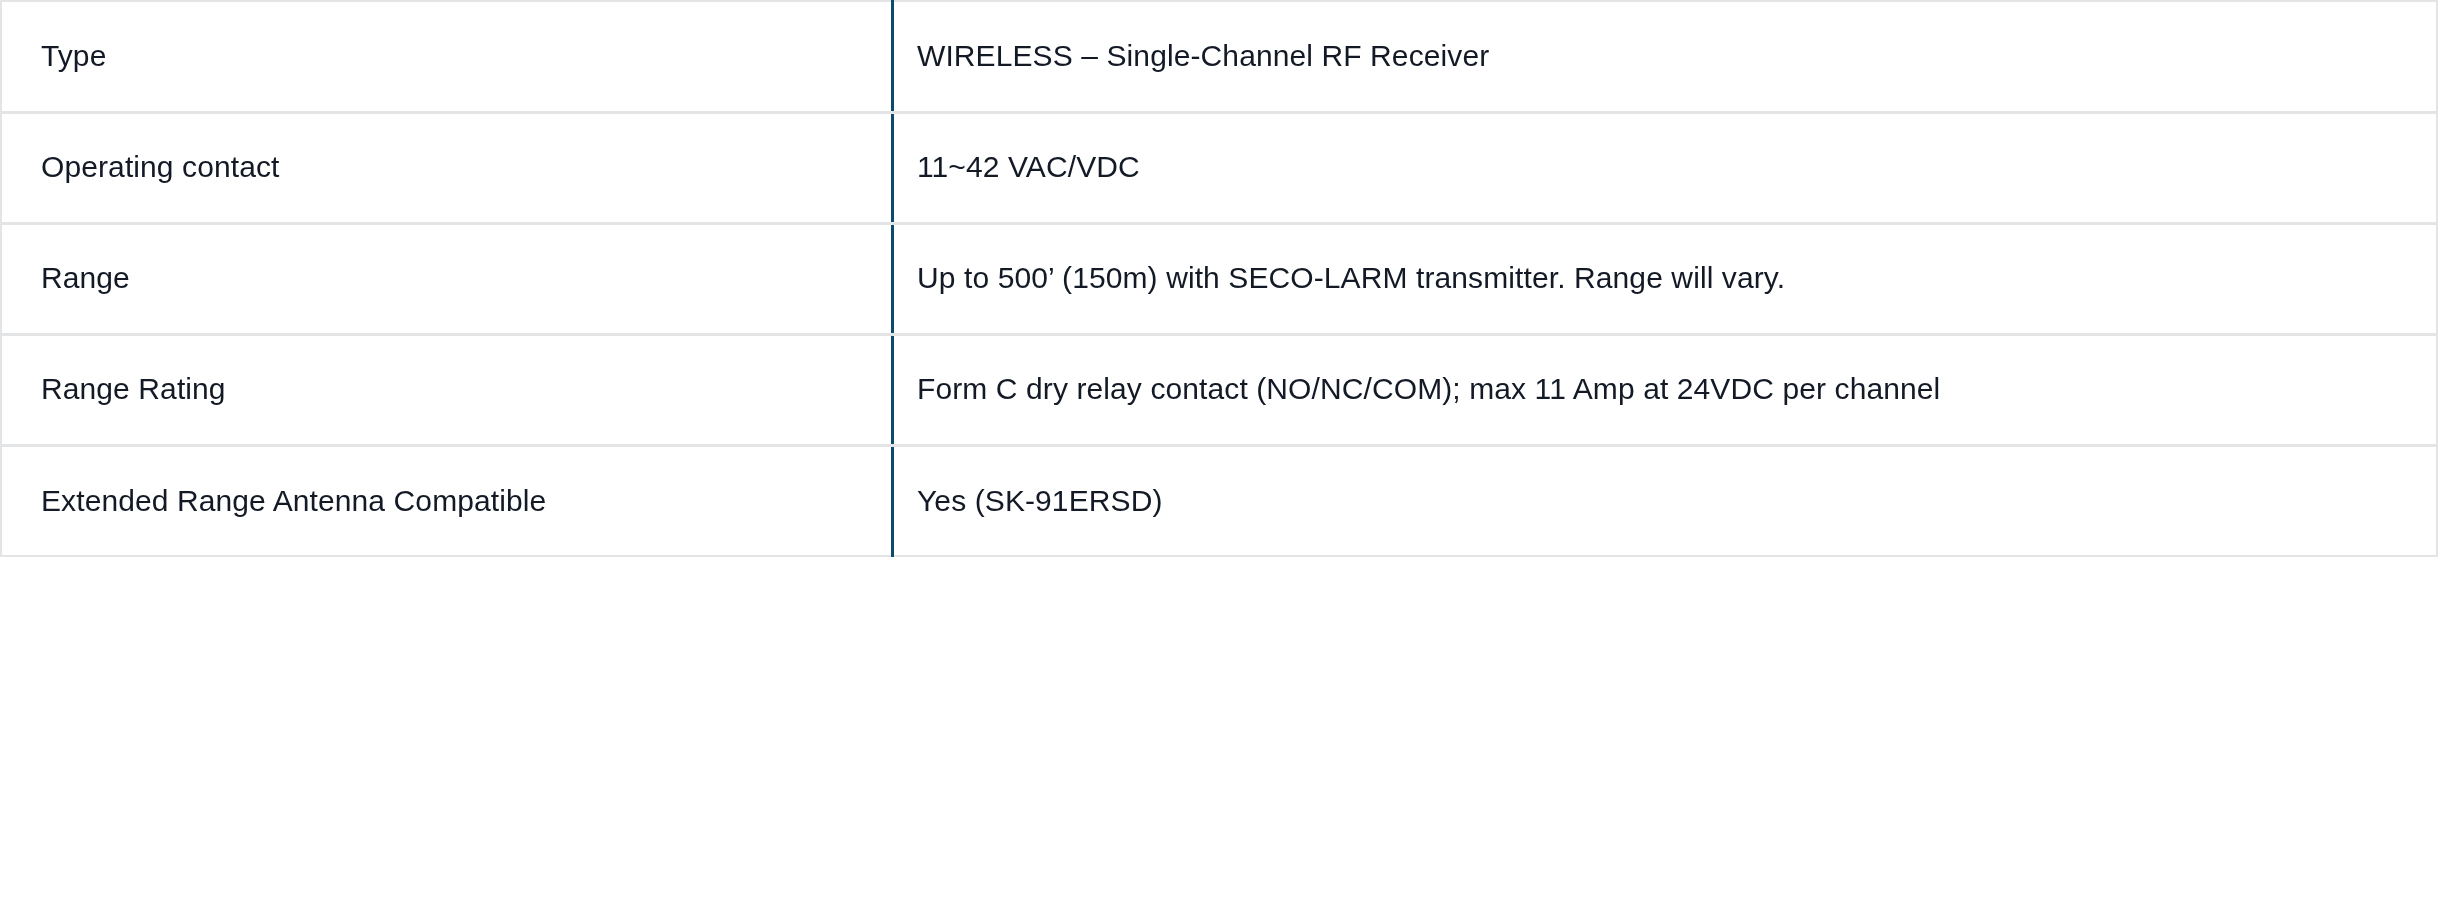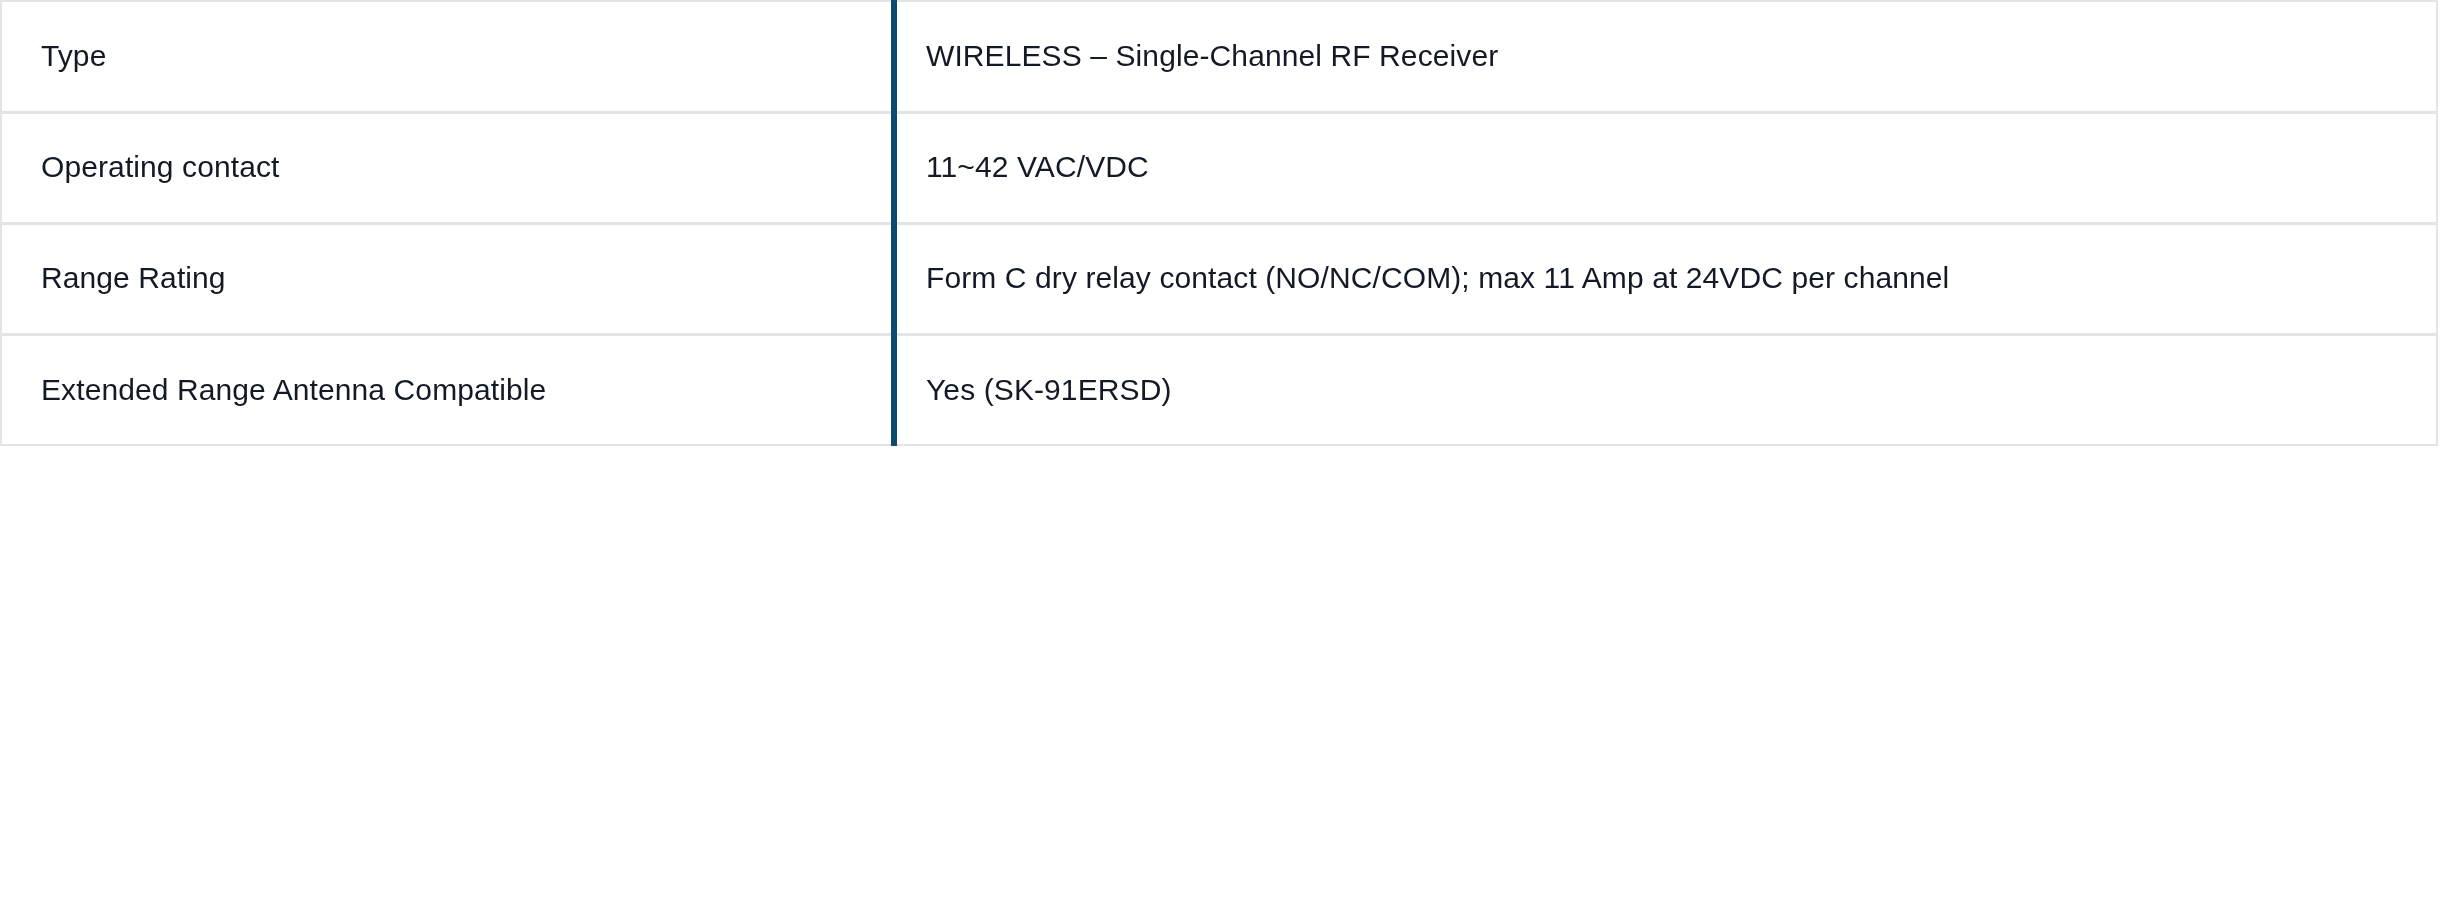--- a/index.html
+++ b/index.html
@@ -48,45 +48,49 @@
     font-weight: 400;
     letter-spacing: 0.1px;
     line-height: 1.35;
     white-space: nowrap;
     background: #ffffff;
   }
 
   td.spec-label {
     width: 841px;
     padding: 0 9px 0 39px;
-    border-right: 6px solid #0c4a6e;
+    border-right: 3px solid #0c4a6e;
     margin-left: 12px;
   }
 
   td.spec-value {
-    padding: 0 24px 0 29px;
+    padding: 0 24px 0 23px;
   }
 </style>
 </head>
 <body>
 
 <div class="spec-table-wrap">
   <table class="spec-table">
     <tbody>
 
       <tr>
         <td class="spec-label">Type</td>
         <td class="spec-value">WIRELESS – Single-Channel RF Receiver</td>
       </tr>
 
       <tr>
         <td class="spec-label">Operating contact</td>
         <td class="spec-value">11~42 VAC/VDC</td>
       </tr>
 
+      <tr>
+        <td class="spec-label">Range</td>
+        <td class="spec-value">Up to 500’ (150m) with SECO-LARM transmitter. Range will vary.</td>
+      </tr>
 
       <tr>
         <td class="spec-label">Range Rating</td>
         <td class="spec-value">Form C dry relay contact (NO/NC/COM); max 11 Amp at 24VDC per channel</td>
       </tr>
 
 
       <tr>
         <td class="spec-label">Extended Range Antenna Compatible</td>
         <td class="spec-value">Yes (SK-91ERSD)</td>

